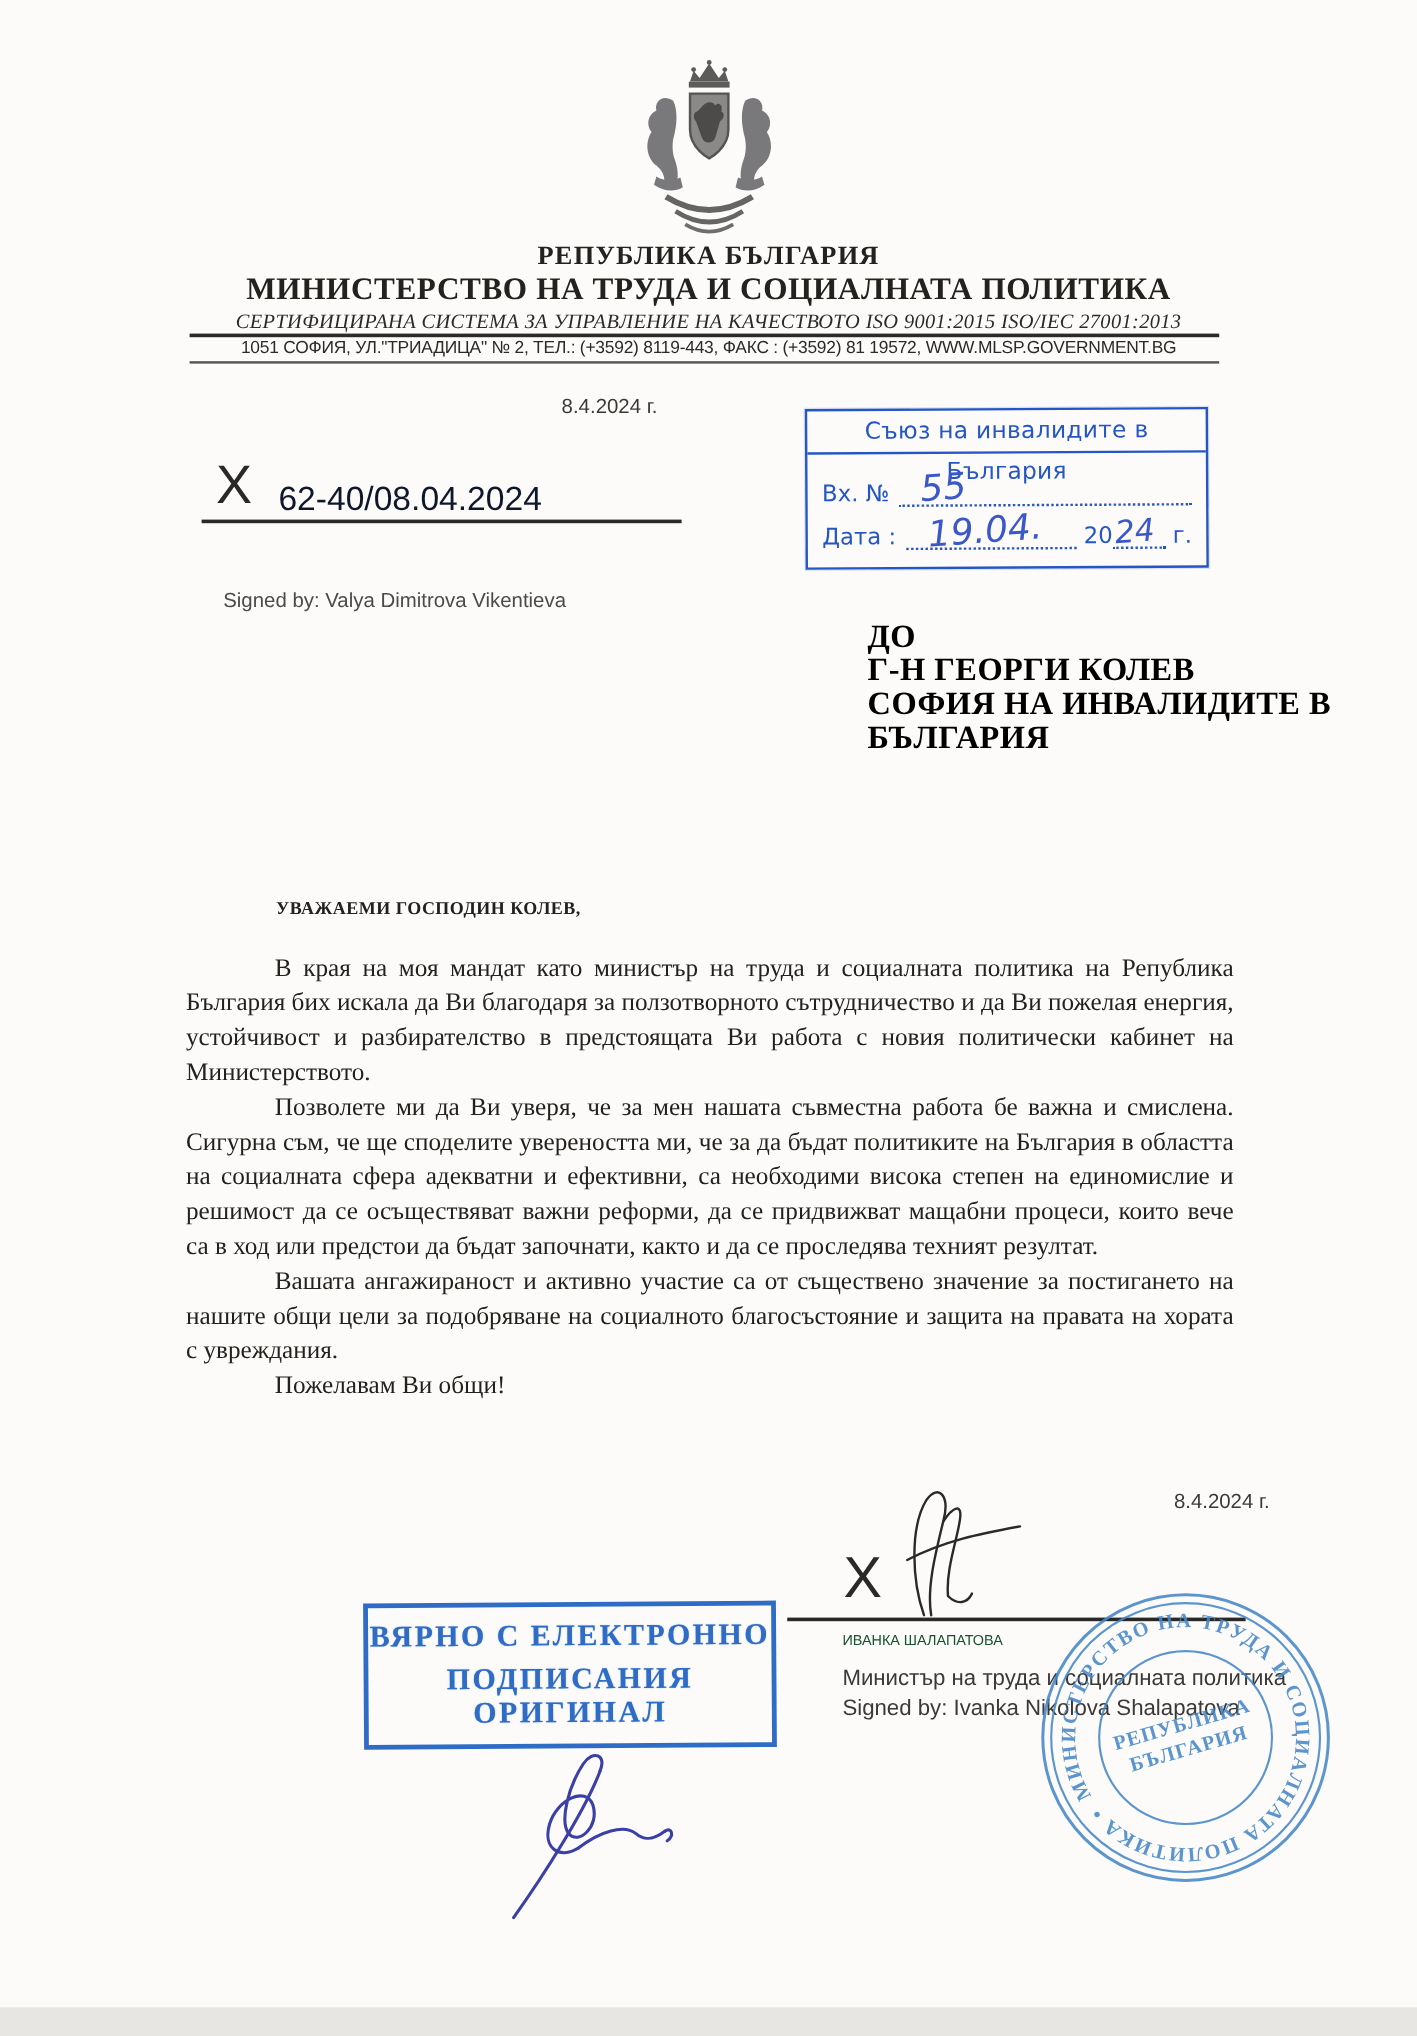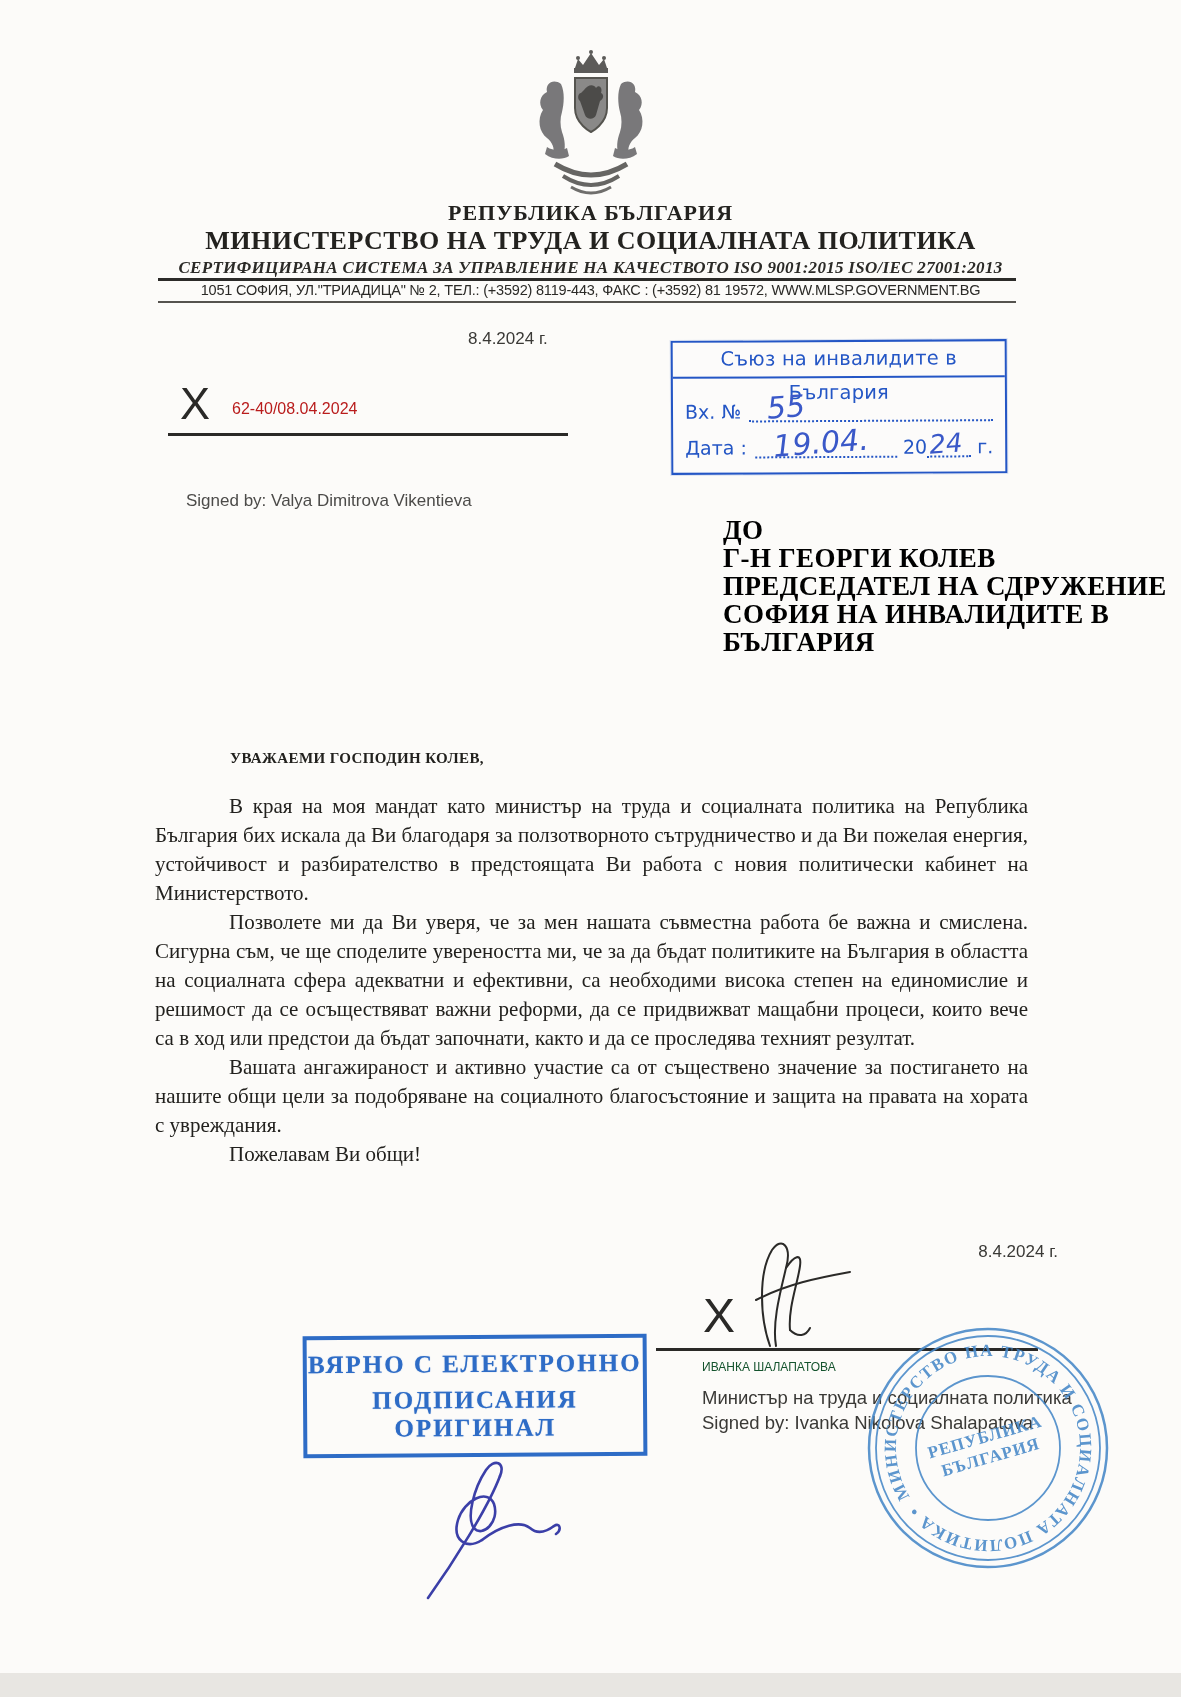--- a/index.html
+++ b/index.html
@@ -10,28 +10,28 @@
     background:#fcfbf9;
     overflow:hidden;
     font-family:"Liberation Serif", serif;
     color:#1e1d1b;
   }
   
   .letterhead{position:absolute;left:0;top:0;width:100%;text-align:center;}
   .emblem{position:absolute;left:50%;transform:translateX(-50%);top:46px;}
   .lh-country{position:absolute;left:0;width:100%;top:200px;font-size:22px;font-weight:bold;letter-spacing:1px;color:#23221f;}
   .lh-ministry{position:absolute;left:0;width:100%;top:226px;font-size:26px;font-weight:bold;letter-spacing:.5px;color:#23221f;}
-  .lh-cert{position:absolute;left:0;width:100%;top:258px;font-size:17px;font-style:italic;font-weight:bold;letter-spacing:.3px;color:#2b2a27;}
+  .lh-cert{position:absolute;left:0;width:100%;top:258px;font-size:17px;font-style:italic;font-weight:normal;letter-spacing:.3px;color:#2b2a27;}
   .rule-thick{position:absolute;left:158px;top:278px;width:858px;height:3px;background:#2c2b29;}
   .lh-address{position:absolute;left:0;width:100%;top:282px;font-family:"Liberation Sans",sans-serif;font-size:14.5px;letter-spacing:-0.2px;color:#2b2a27;}
   .rule-thin{position:absolute;left:158px;top:301px;width:858px;height:1.5px;background:#55534f;}
   
   .date-top{position:absolute;left:468px;top:329px;font-family:"Liberation Sans",sans-serif;font-size:17px;color:#3a3936;}
   .ref-x{position:absolute;left:180px;top:378px;font-family:"Liberation Sans",sans-serif;font-size:45px;color:#2a2927;}
-  .ref-num{position:absolute;left:232px;top:400px;font-family:"Liberation Sans",sans-serif;font-size:16px;color:#b91c1c;}
+  .ref-num{position:absolute;left:232px;top:400px;font-family:"Liberation Sans",sans-serif;font-size:28px;color:#0f172a;}
   .ref-underline{position:absolute;left:168px;top:433px;width:400px;height:3px;background:#2a2927;}
   .esig-top{position:absolute;left:186px;top:491px;font-family:"Liberation Sans",sans-serif;font-size:17px;color:#4c4b49;}
   
   .rstamp{
     position:absolute;left:671px;top:340px;width:332px;height:130px;
     border:2.5px solid #2456c5;color:#2456c5;
     font-family:"DejaVu Sans",sans-serif;
     box-shadow:0 0 0 1px rgba(36,86,197,.15);
     transform:rotate(-.3deg);background:rgba(255,255,255,.2);
   }
@@ -137,21 +137,20 @@
           <span class="hand small">24</span>
         </span>
         <span class="suffix">г.</span>
       </div>
     </div>
   </div>
 
   <div class="recipient">
     <div>ДО</div>
     <div>Г-Н ГЕОРГИ КОЛЕВ</div>
-    <div>ПРЕДСЕДАТЕЛ НА СДРУЖЕНИЕ</div>
     <div>СОФИЯ НА ИНВАЛИДИТЕ В</div>
     <div>БЪЛГАРИЯ</div>
   </div>
 
   <div class="salutation">УВАЖАЕМИ ГОСПОДИН КОЛЕВ,</div>
   <div class="body-text">
     <p>В края на моя мандат като министър на труда и социалната политика на Република България бих искала да Ви благодаря за ползотворното сътрудничество и да Ви пожелая енергия, устойчивост и разбирателство в предстоящата Ви работа с новия политически кабинет на Министерството.</p>
     <p>Позволете ми да Ви уверя, че за мен нашата съвместна работа бе важна и смислена. Сигурна съм, че ще споделите увереността ми, че за да бъдат политиките на България в областта на социалната сфера адекватни и ефективни, са необходими висока степен на единомислие и решимост да се осъществяват важни реформи, да се придвижват мащабни процеси, които вече са в ход или предстои да бъдат започнати, както и да се проследява техният резултат.</p>
     <p>Вашата ангажираност и активно участие са от съществено значение за постигането на нашите общи цели за подобряване на социалното благосъстояние и защита на правата на хората с увреждания.</p>
     <p>Пожелавам Ви общи!</p>

